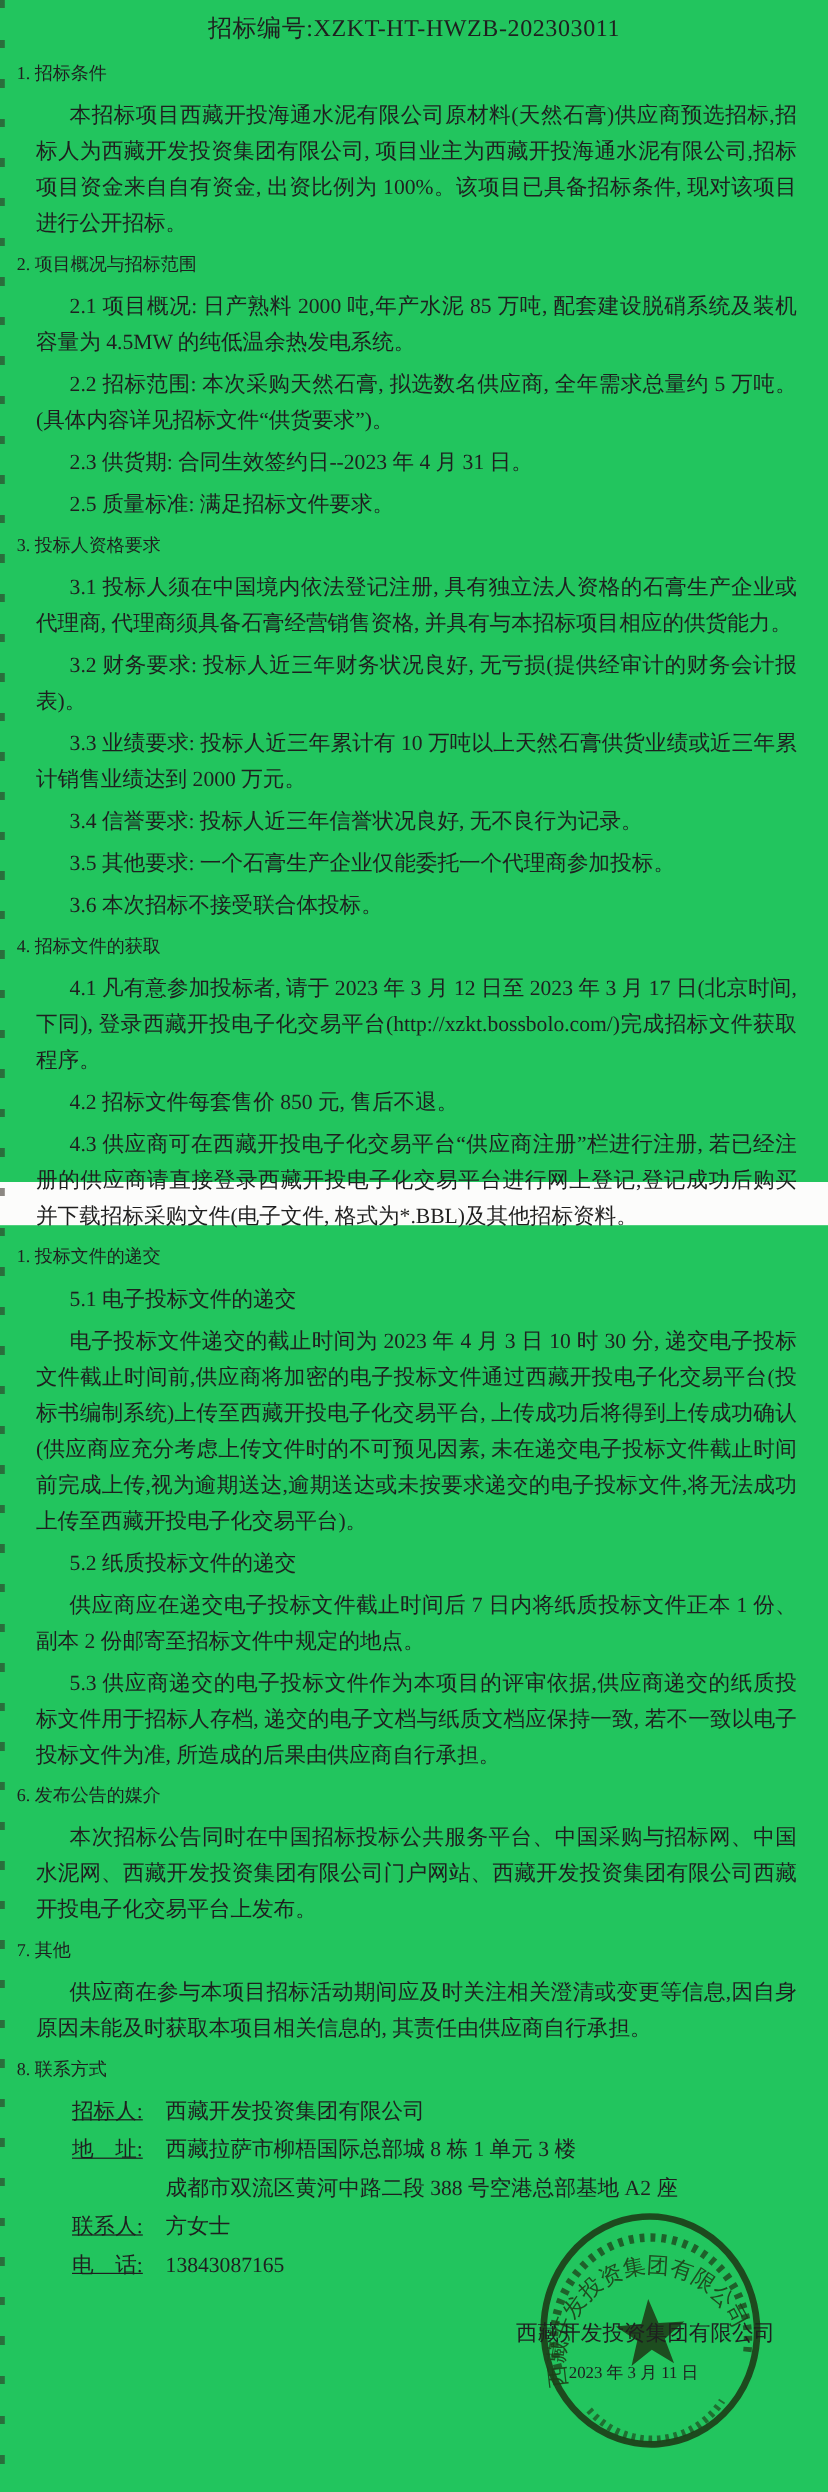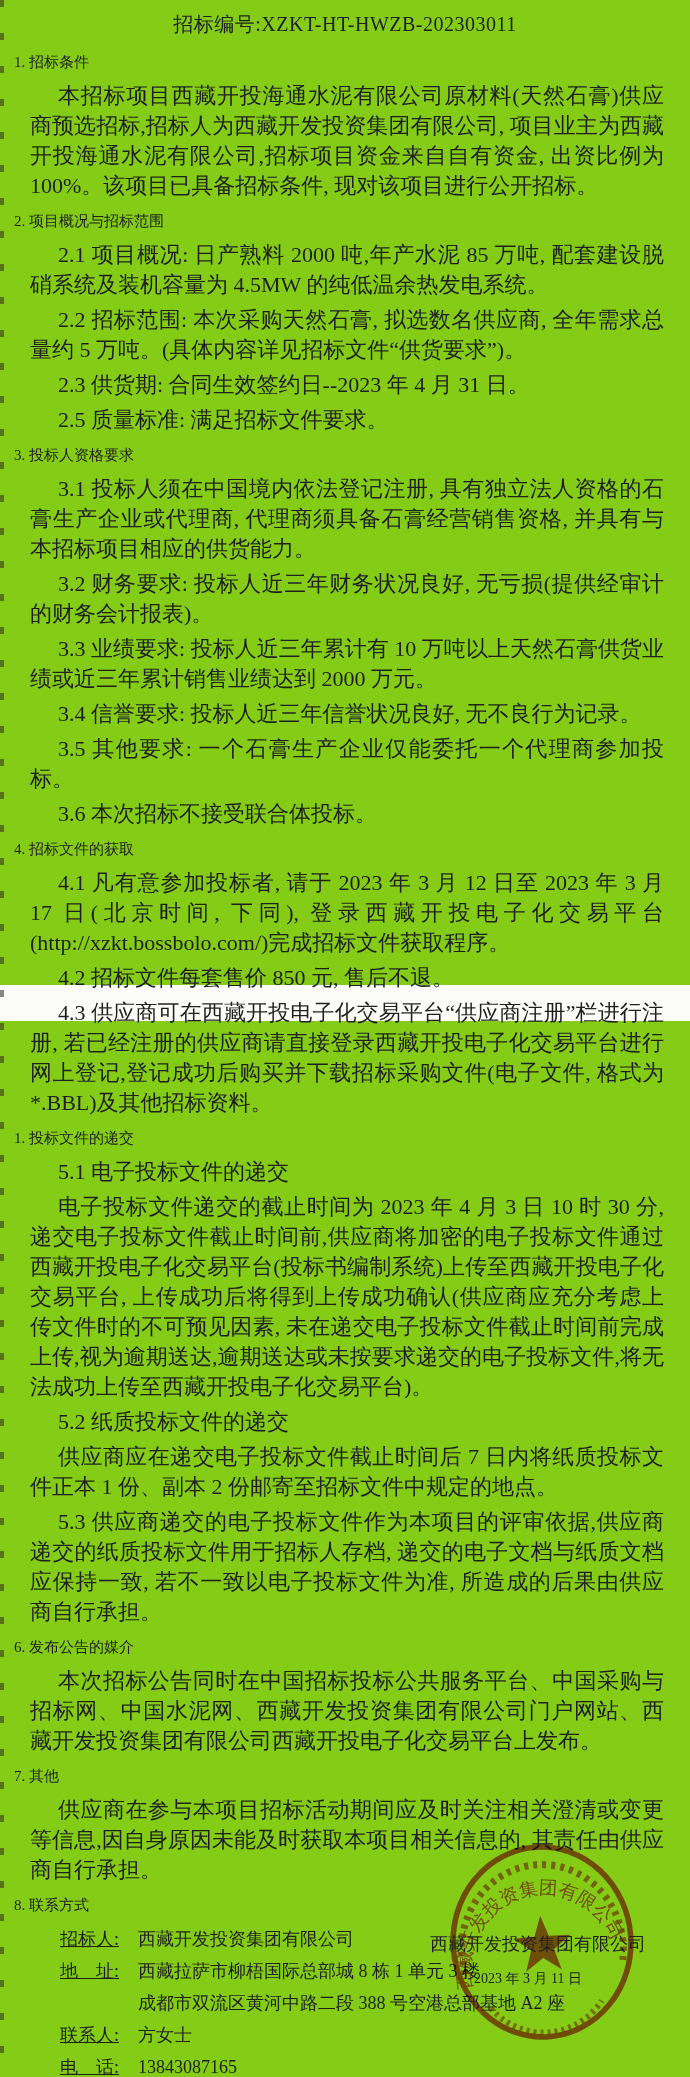--- a/index.html
+++ b/index.html
@@ -1,21 +1,21 @@
 <!DOCTYPE html>
 <html><head>
 <meta charset="utf-8">
 <style>
   html, body { margin: 0; padding: 0; background: #e9e8e6; }
   .page {
     position: relative;
     width: 690px;
     height: 2077px;
     margin: 0 auto;
-    background: #84cc16;
+    background: #22c55e;
     overflow: hidden;
     font-family: "Liberation Serif", "DejaVu Serif", serif;
     color: #1f1f1f;
   }
   
   .scan-band {
     position: absolute;
     left: 0; top: 985px;
     width: 100%; height: 36px;
     background: #fcfcfb;
@@ -43,21 +43,21 @@
   .sec-heading {
     margin: 5px 26px 4px 14px;
     font-weight: normal;
     font-size: 15px;
     line-height: 30px;
     white-space: pre-wrap;
   }
   .para {
     margin: 0 26px 5px 30px;
     text-indent: 28px;
-    font-size: 22px;
+    font-size: 18px;
     line-height: 30px;
     text-align: justify;
   }
   .contact-row {
     display: flex;
     margin: 0 26px 2px 60px;
     font-size: 18px;
     line-height: 30px;
   }
   .contact-label { flex: none; width: 78px; white-space: pre-wrap; text-decoration: underline; }

